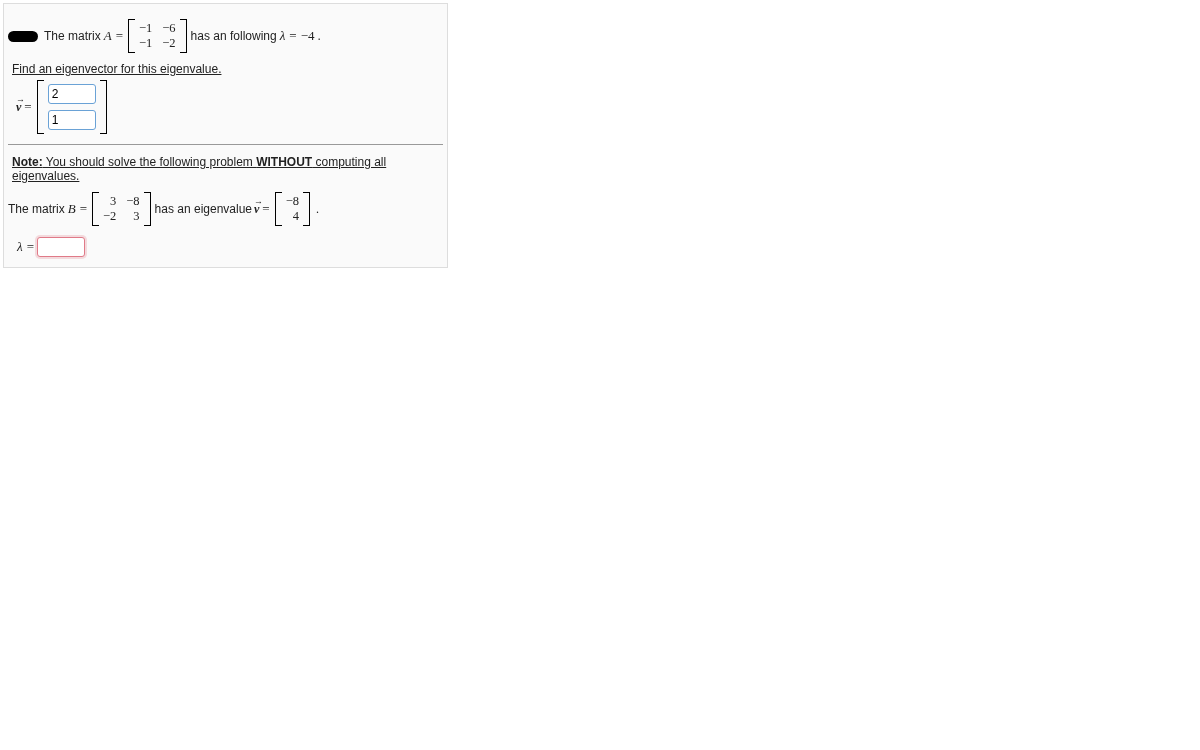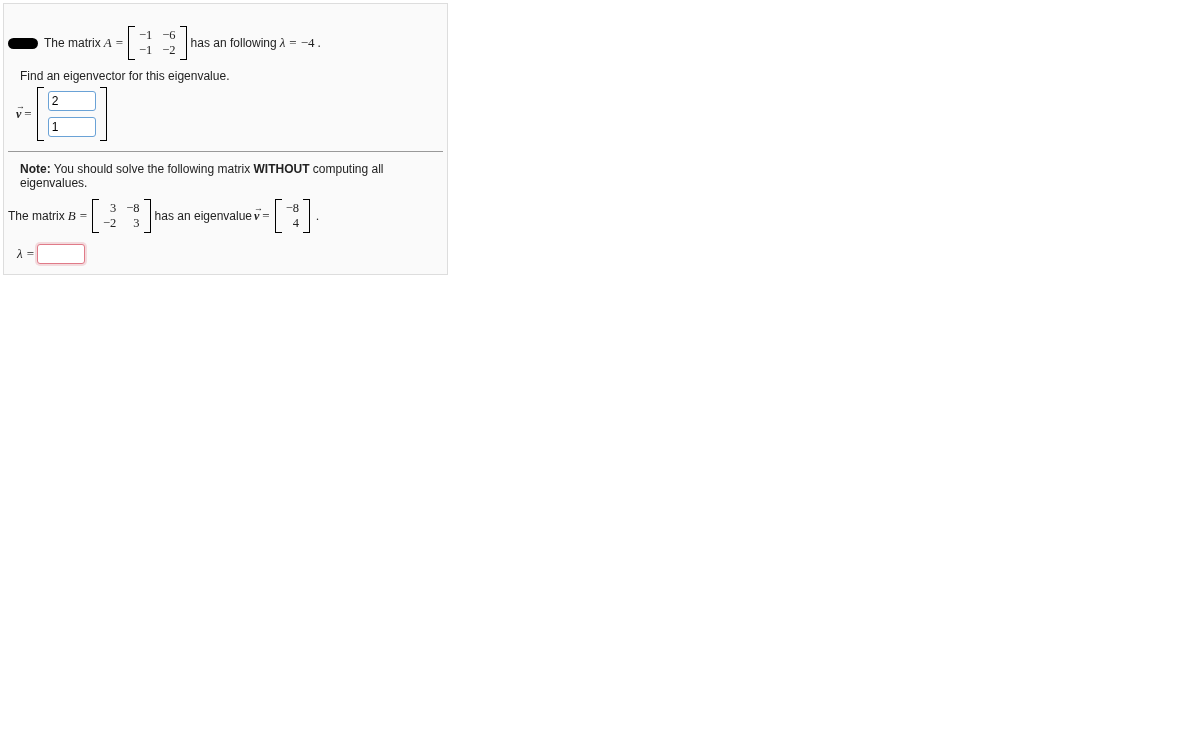--- a/index.html
+++ b/index.html
@@ -6,21 +6,21 @@
     font-family: Arial, sans-serif;
     font-size: 12px;
     margin: 0;
     padding: 0;
     color: #222;
   }
   .problem-container {
     width: 435px;
     border: 1px solid #ddd;
     background: #fafafa;
-    padding: 17px 4px 10px 4px;
+    padding: 10px 4px 10px 4px;
     margin: 3px;
     position: relative;
   }
   .inline-row {
     display: flex;
     align-items: center;
     flex-wrap: wrap;
     gap: 2px;
   }
   .matrix {
@@ -102,21 +102,21 @@
   }
   .redacted {
     display: inline-block;
     width: 30px;
     height: 11px;
     background: #000;
     border-radius: 6px;
     vertical-align: middle;
     margin-right: 4px;
   }
-  .prompt-line { margin: 4px 12px; }
+  .prompt-line { margin: 4px 4px; text-decoration: underline; }
   .math-sub { font-family: "Times New Roman", serif; }
   .vector-arrow {
     position: relative;
     display: inline-block;
     font-family: "Times New Roman", serif;
     font-style: italic;
     font-weight: bold;
   }
   .vector-arrow::after {
     content: "\2192";
@@ -168,21 +168,21 @@
         <input class="answer-input" value="2" style="">
         <input class="answer-input" value="1" style="">
       </span>
       <span class="big-bracket big-bracket-right"></span>
     </span>
   </div>
 
   <hr class="sep">
 
   <div class="prompt-line">
-    <span class="bold">Note:</span><span> You should solve the following matrix </span><span class="bold">WITHOUT</span><span> computing all eigenvalues.</span>
+    <span class="bold">Note:</span><span> You should solve the following problem </span><span class="bold">WITHOUT</span><span> computing all eigenvalues.</span>
   </div>
 
   <div class="inline-row eq-block">
     <span>The matrix</span>
     <span class="mvar" style="font-style:italic">B</span>
     <span class="mvar">=</span>
     <span class="matrix">
       <span class="bracket bracket-left"></span>
       <span class="matrix-cells m2x2">
         <span>3</span>

